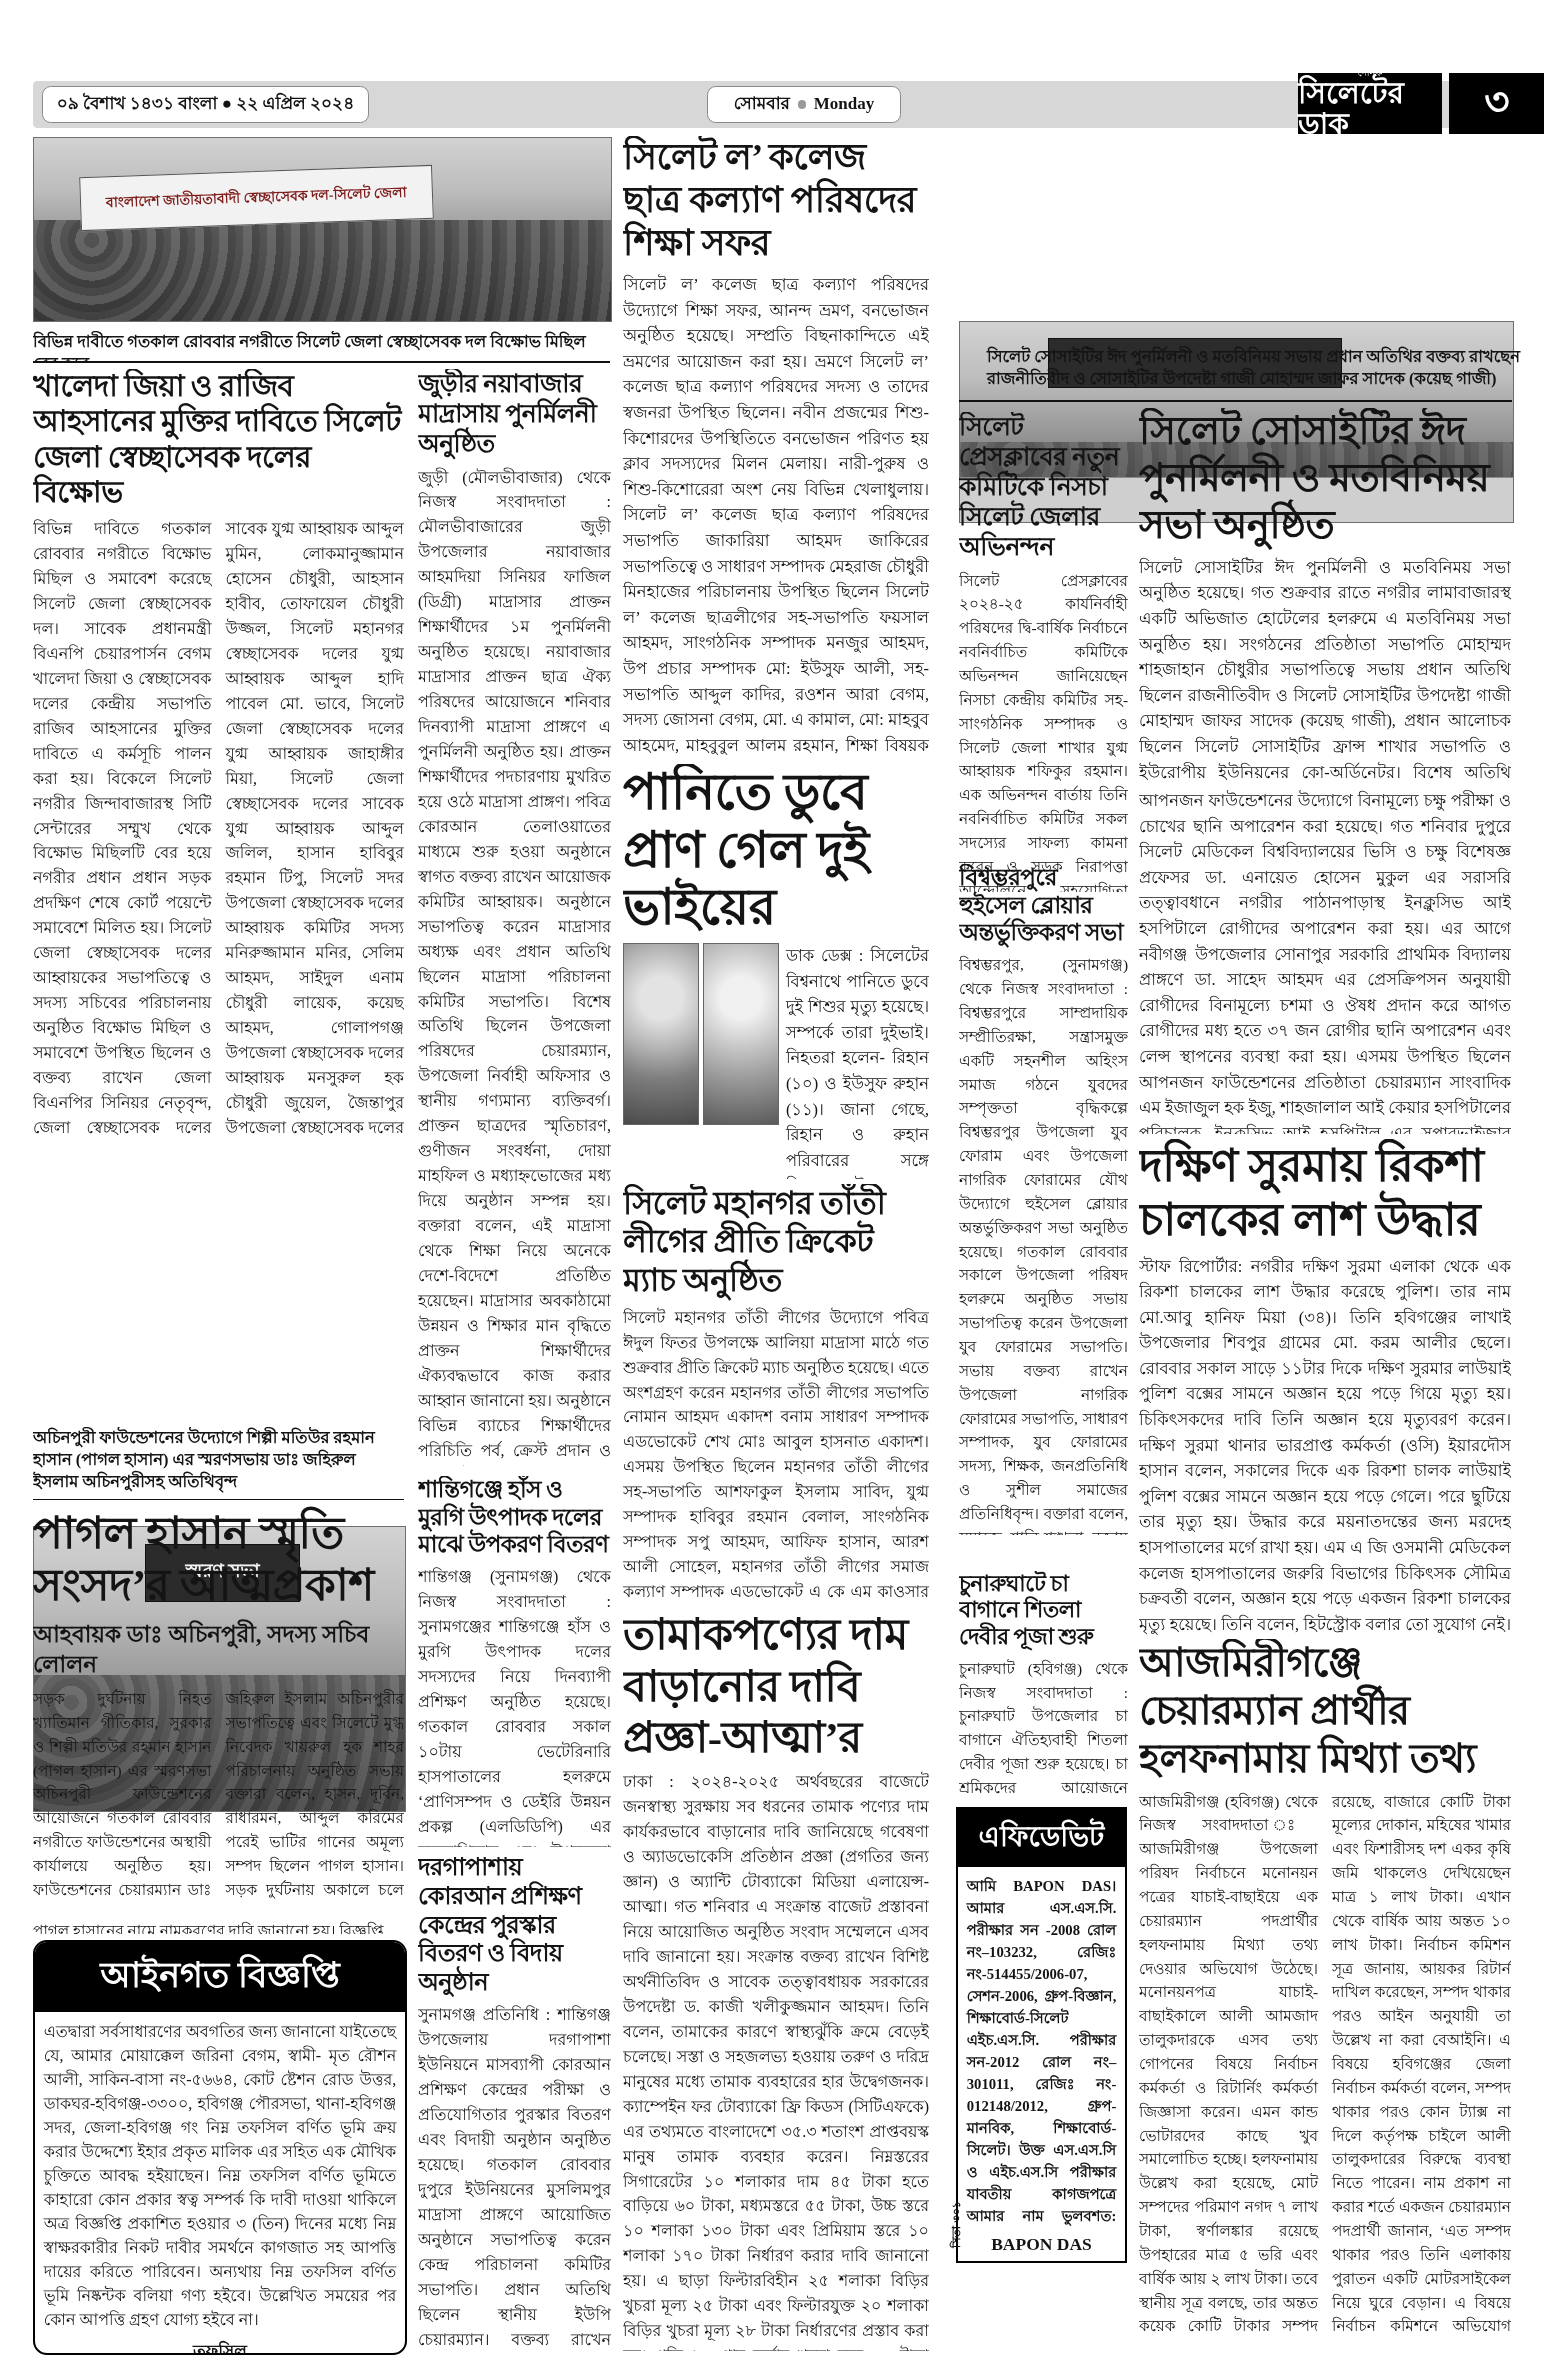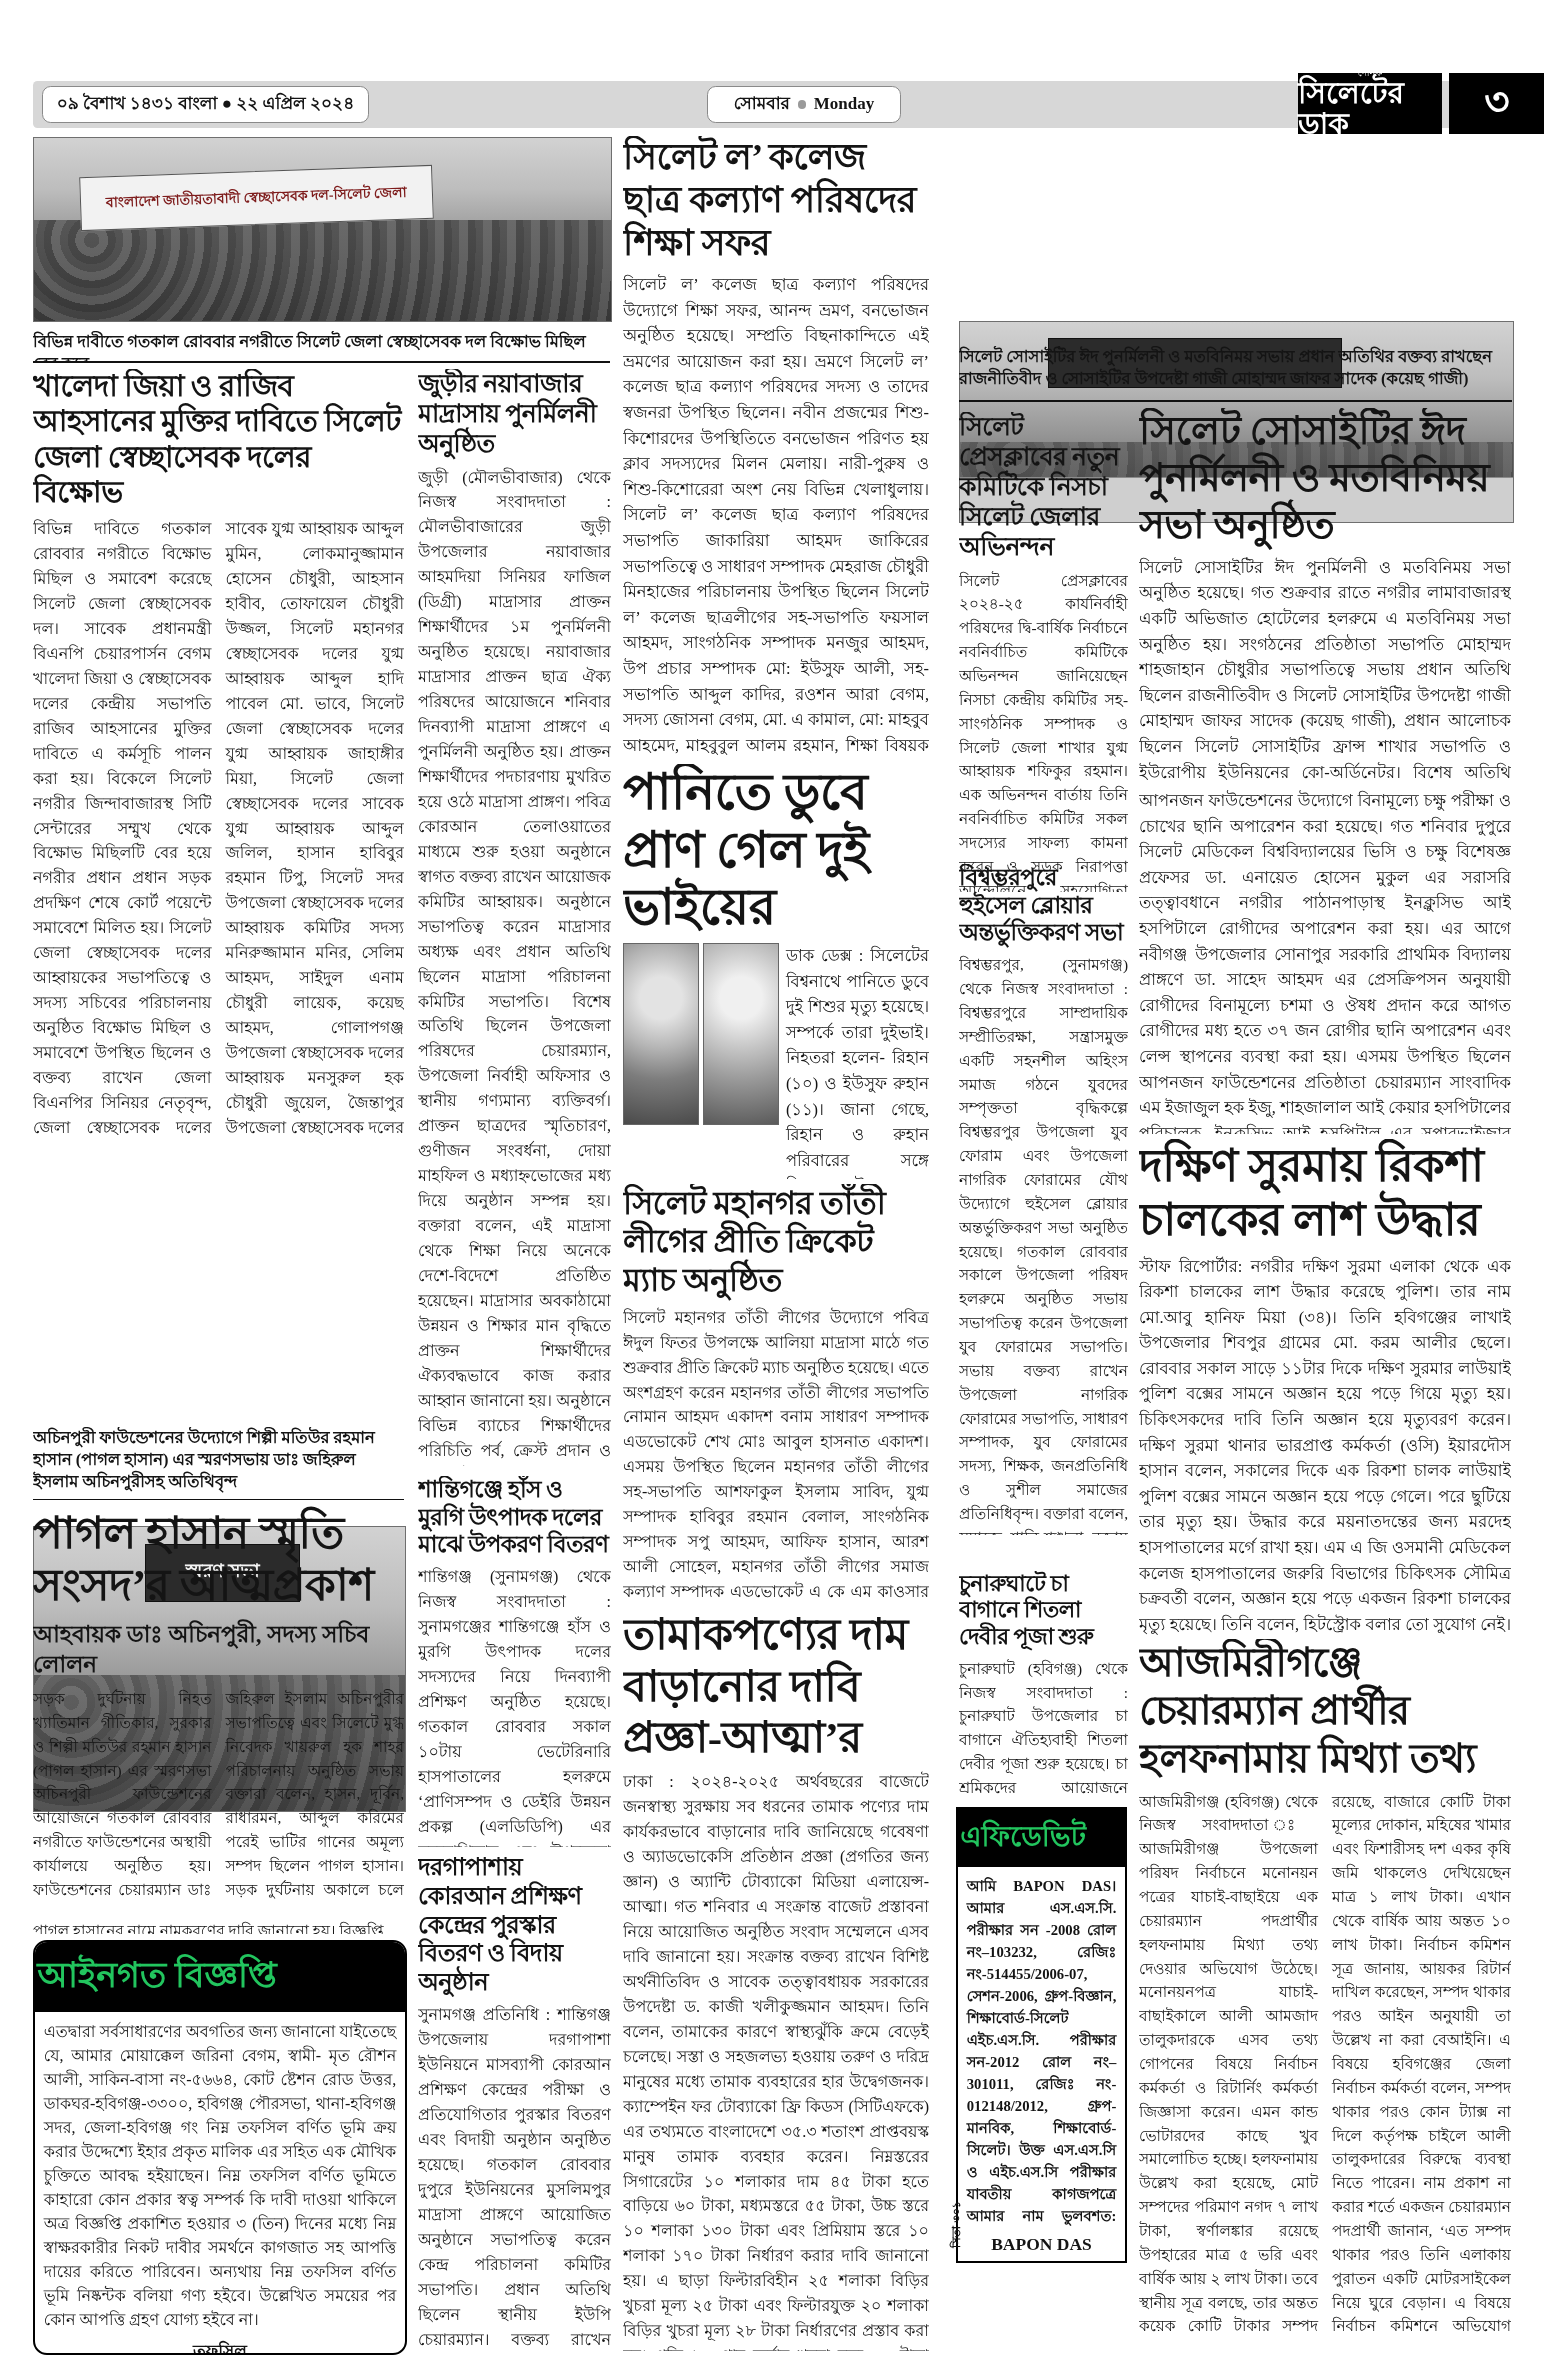--- a/index.html
+++ b/index.html
@@ -51,21 +51,21 @@
   .cols2{column-count:2;column-gap:14px;}
   
   .drow{display:flex;gap:6.5px;}
   .portraits{display:flex;gap:4.4px;flex:0 0 auto;}
   .portrait{width:74px;height:180px;border:1.1px solid #666;
             background:radial-gradient(circle at 50% 30%,#e3e3e3 0 16%,#b5b5b5 38%,#7d7d7d 62%,#4a4a4a 100%);}
   .portrait.cap{background:radial-gradient(circle at 50% 30%,#f0f0f0 0 16%,#cicici 38%,#9a9a9a 62%,#5a5a5a 100%);
             background:radial-gradient(circle at 50% 30%,#f0f0f0 0 16%,#c6c6c6 38%,#9a9a9a 62%,#5a5a5a 100%);}
   
   .noticebox{border:2.7px solid #000;background:#fff;}
-  .noticebox .nb-head{background:#000;color:#22c55e;text-align:left;font-weight:800;
+  .noticebox .nb-head{background:#000;color:#ffffff;text-align:center;font-weight:800;
             padding:5.5px 2.2px;}
   .legal .nb-head{font-size:35px;}
   .affidavit .nb-head{font-size:28px;}
   .nb-body{padding:7.6px 8.7px;font-size:16px;line-height:1.5;text-align:justify;}
   .affidavit .nb-body{font-size:14.7px;font-weight:600;}
   .nb-center{text-align:center;font-weight:700;text-decoration:underline;font-size:17px;margin:4.4px 0;}
   .nb-sign{text-align:center;font-weight:800;font-size:17.5px;margin-top:3.3px;}
   .sidecode{position:absolute;transform:rotate(-90deg);transform-origin:left top;
             font-size:11px;font-weight:700;}
 </style>
@@ -142,21 +142,21 @@
   <article class="blk" style="left:623px;top:1609px;width:306px;height:742px;">
     <h2 class="hl hl-xl">তামাকপণ্যের দাম বাড়ানোর দাবি প্রজ্ঞা-আত্মা’র</h2>
     <div class="bodytext">ঢাকা : ২০২৪-২০২৫ অর্থবছরের বাজেটে জনস্বাস্থ্য সুরক্ষায় সব ধরনের তামাক পণ্যের দাম কার্যকরভাবে বাড়ানোর দাবি জানিয়েছে গবেষণা ও অ্যাডভোকেসি প্রতিষ্ঠান প্রজ্ঞা (প্রগতির জন্য জ্ঞান) ও অ্যান্টি টোব্যাকো মিডিয়া এলায়েন্স- আত্মা। গত শনিবার এ সংক্রান্ত বাজেট প্রস্তাবনা নিয়ে আয়োজিত অনুষ্ঠিত সংবাদ সম্মেলনে এসব দাবি জানানো হয়। সংক্রান্ত বক্তব্য রাখেন বিশিষ্ট অর্থনীতিবিদ ও সাবেক তত্ত্বাবধায়ক সরকারের উপদেষ্টা ড. কাজী খলীকুজ্জমান আহমদ। তিনি বলেন, তামাকের কারণে স্বাস্থ্যঝুঁকি ক্রমে বেড়েই চলেছে। সস্তা ও সহজলভ্য হওয়ায় তরুণ ও দরিদ্র মানুষের মধ্যে তামাক ব্যবহারের হার উদ্বেগজনক। ক্যাম্পেইন ফর টোব্যাকো ফ্রি কিডস (সিটিএফকে) এর তথ্যমতে বাংলাদেশে ৩৫.৩ শতাংশ প্রাপ্তবয়স্ক মানুষ তামাক ব্যবহার করেন। নিম্নস্তরের সিগারেটের ১০ শলাকার দাম ৪৫ টাকা হতে বাড়িয়ে ৬০ টাকা, মধ্যমস্তরে ৫৫ টাকা, উচ্চ স্তরে ১০ শলাকা ১৩০ টাকা এবং প্রিমিয়াম স্তরে ১০ শলাকা ১৭০ টাকা নির্ধারণ করার দাবি জানানো হয়। এ ছাড়া ফিল্টারবিহীন ২৫ শলাকা বিড়ির খুচরা মূল্য ২৫ টাকা এবং ফিল্টারযুক্ত ২০ শলাকা বিড়ির খুচরা মূল্য ২৮ টাকা নির্ধারণের প্রস্তাব করা হয়। প্রতি ১০ গ্রাম জর্দার খুচরা মূল্য ৫৫ টাকা এবং ১০ গ্রাম গুলের মূল্য ৩০ টাকা নির্ধারণের দাবি জানানো হয়। বক্তারা বলেন, তামাকপণ্যের দাম বাড়ানো হলে একদিকে সরকারের রাজস্ব আয় বাড়বে, অন্যদিকে তরুণরা তামাক ব্যবহারে নিরুৎসাহিত হবে। সংবাদ সম্মেলনে আরো উপস্থিত ছিলেন প্রজ্ঞার নির্বাহী পরিচালক, আত্মার কনভেনর ও সদস্য সচিবসহ বিভিন্ন গণমাধ্যমের প্রতিনিধিবৃন্দ প্রমুখ।</div>
   </article>
 
   <div class="blk photo" style="left:959px;top:136px;width:553px;height:200px;">
     <div class="banner dark"></div>
     <div class="crowd" style="height:40%;opacity:.55;"></div>
     <div class="table"></div>
   </div>
-  <div class="blk caption" style="left:959px;top:340px;width:553px;height:52px;">সিলেট সোসাইটির ঈদ পুনর্মিলনী ও মতবিনিময় সভায় প্রধান অতিথির বক্তব্য রাখছেন রাজনীতিবীদ ও সোসাইটির উপদেষ্টা গাজী মোহাম্মদ জাফর সাদেক (কয়েছ গাজী)</div>
+  <div class="blk caption" style="left:959px;top:340px;width:553px;height:52px;padding-left:28px;">সিলেট সোসাইটির ঈদ পুনর্মিলনী ও মতবিনিময় সভায় প্রধান অতিথির বক্তব্য রাখছেন রাজনীতিবীদ ও সোসাইটির উপদেষ্টা গাজী মোহাম্মদ জাফর সাদেক (কয়েছ গাজী)</div>
   <div class="rule" style="left:959px;top:400px;width:553px;"></div>
 
   <article class="blk" style="left:959px;top:412px;width:169px;height:480px;">
     <h2 class="hl hl-sm">সিলেট প্রেসক্লাবের নতুন কমিটিকে নিসচা সিলেট জেলার অভিনন্দন</h2>
     <div class="bodytext" style="font-size:15.3px;">সিলেট প্রেসক্লাবের ২০২৪-২৫ কার্যনির্বাহী পরিষদের দ্বি-বার্ষিক নির্বাচনে নবনির্বাচিত কমিটিকে অভিনন্দন জানিয়েছেন নিসচা কেন্দ্রীয় কমিটির সহ-সাংগঠনিক সম্পাদক ও সিলেট জেলা শাখার যুগ্ম আহ্বায়ক শফিকুর রহমান। এক অভিনন্দন বার্তায় তিনি নবনির্বাচিত কমিটির সকল সদস্যের সাফল্য কামনা করেন ও সড়ক নিরাপত্তা আন্দোলনে সহযোগিতা অব্যাহত রাখার আহ্বান জানান। এবারের নির্বাচনে ক্লাবটির সভাপতি নির্বাচিত হয়েছেন ইকরামুল কবির ইকু, সহসভাপতি নির্বাচিত হয়েছেন খালেদ আহমদ ও বাপ্পা চৌধুরী, সাধারণ সম্পাদক নির্বাচিত হয়েছেন মোহাম্মদ সিরাজুল ইসলাম, সহসাধারণ সম্পাদক শুয়াইবুল ইসলাম, কোষাধ্যক্ষ আনিস রহমান, ক্রীড়া ও সংস্কৃতি সম্পাদক আব্দুল মজিদ, পাঠাগার ও প্রকাশনা সম্পাদক কবির আহমদ ও ৩টি নির্বাহী সদস্য পদে নির্বাচিত হয়েছেন শেখ আশরাফুল ইসলাম নাসির, আব্দুর রাজ্জাক ও সুবর্ণা সিংহ।-বিজ্ঞপ্তি</div>
   </article>
 
   <article class="blk" style="left:959px;top:864px;width:169px;height:671px;">
     <h2 class="hl hl-sm" style="font-size:23px;">বিশ্বম্ভরপুরে হুইসেল ব্লোয়ার অন্তর্ভুক্তিকরণ সভা</h2>
     <div class="bodytext" style="font-size:15.3px;">বিশ্বম্ভরপুর, (সুনামগঞ্জ) থেকে নিজস্ব সংবাদদাতা : বিশ্বম্ভরপুরে সাম্প্রদায়িক সম্প্রীতিরক্ষা, সন্ত্রাসমুক্ত একটি সহনশীল অহিংস সমাজ গঠনে যুবদের সম্পৃক্ততা বৃদ্ধিকল্পে বিশ্বম্ভরপুর উপজেলা যুব ফোরাম এবং উপজেলা নাগরিক ফোরামের যৌথ উদ্যোগে হুইসেল ব্লোয়ার অন্তর্ভুক্তিকরণ সভা অনুষ্ঠিত হয়েছে। গতকাল রোববার সকালে উপজেলা পরিষদ হলরুমে অনুষ্ঠিত সভায় সভাপতিত্ব করেন উপজেলা যুব ফোরামের সভাপতি। সভায় বক্তব্য রাখেন উপজেলা নাগরিক ফোরামের সভাপতি, সাধারণ সম্পাদক, যুব ফোরামের সদস্য, শিক্ষক, জনপ্রতিনিধি ও সুশীল সমাজের প্রতিনিধিবৃন্দ। বক্তারা বলেন, সমাজে শান্তি-শৃঙ্খলা বজায় রাখতে এবং সাম্প্রদায়িক সম্প্রীতি রক্ষায় যুব সমাজকে এগিয়ে আসতে হবে। সন্ত্রাস ও সহিংসতা প্রতিরোধে হুইসেল ব্লোয়ারদের ভূমিকা অত্যন্ত গুরুত্বপূর্ণ। সভায় এলাকার বিভিন্ন শ্রেণি-পেশার মানুষ অংশগ্রহণ করেন এবং অহিংস সমাজ গঠনে একযোগে কাজ করার অঙ্গীকার ব্যক্ত করেন। শেষে অংশগ্রহণকারীদের মধ্যে সনদ বিতরণ করা হয়।</div>

